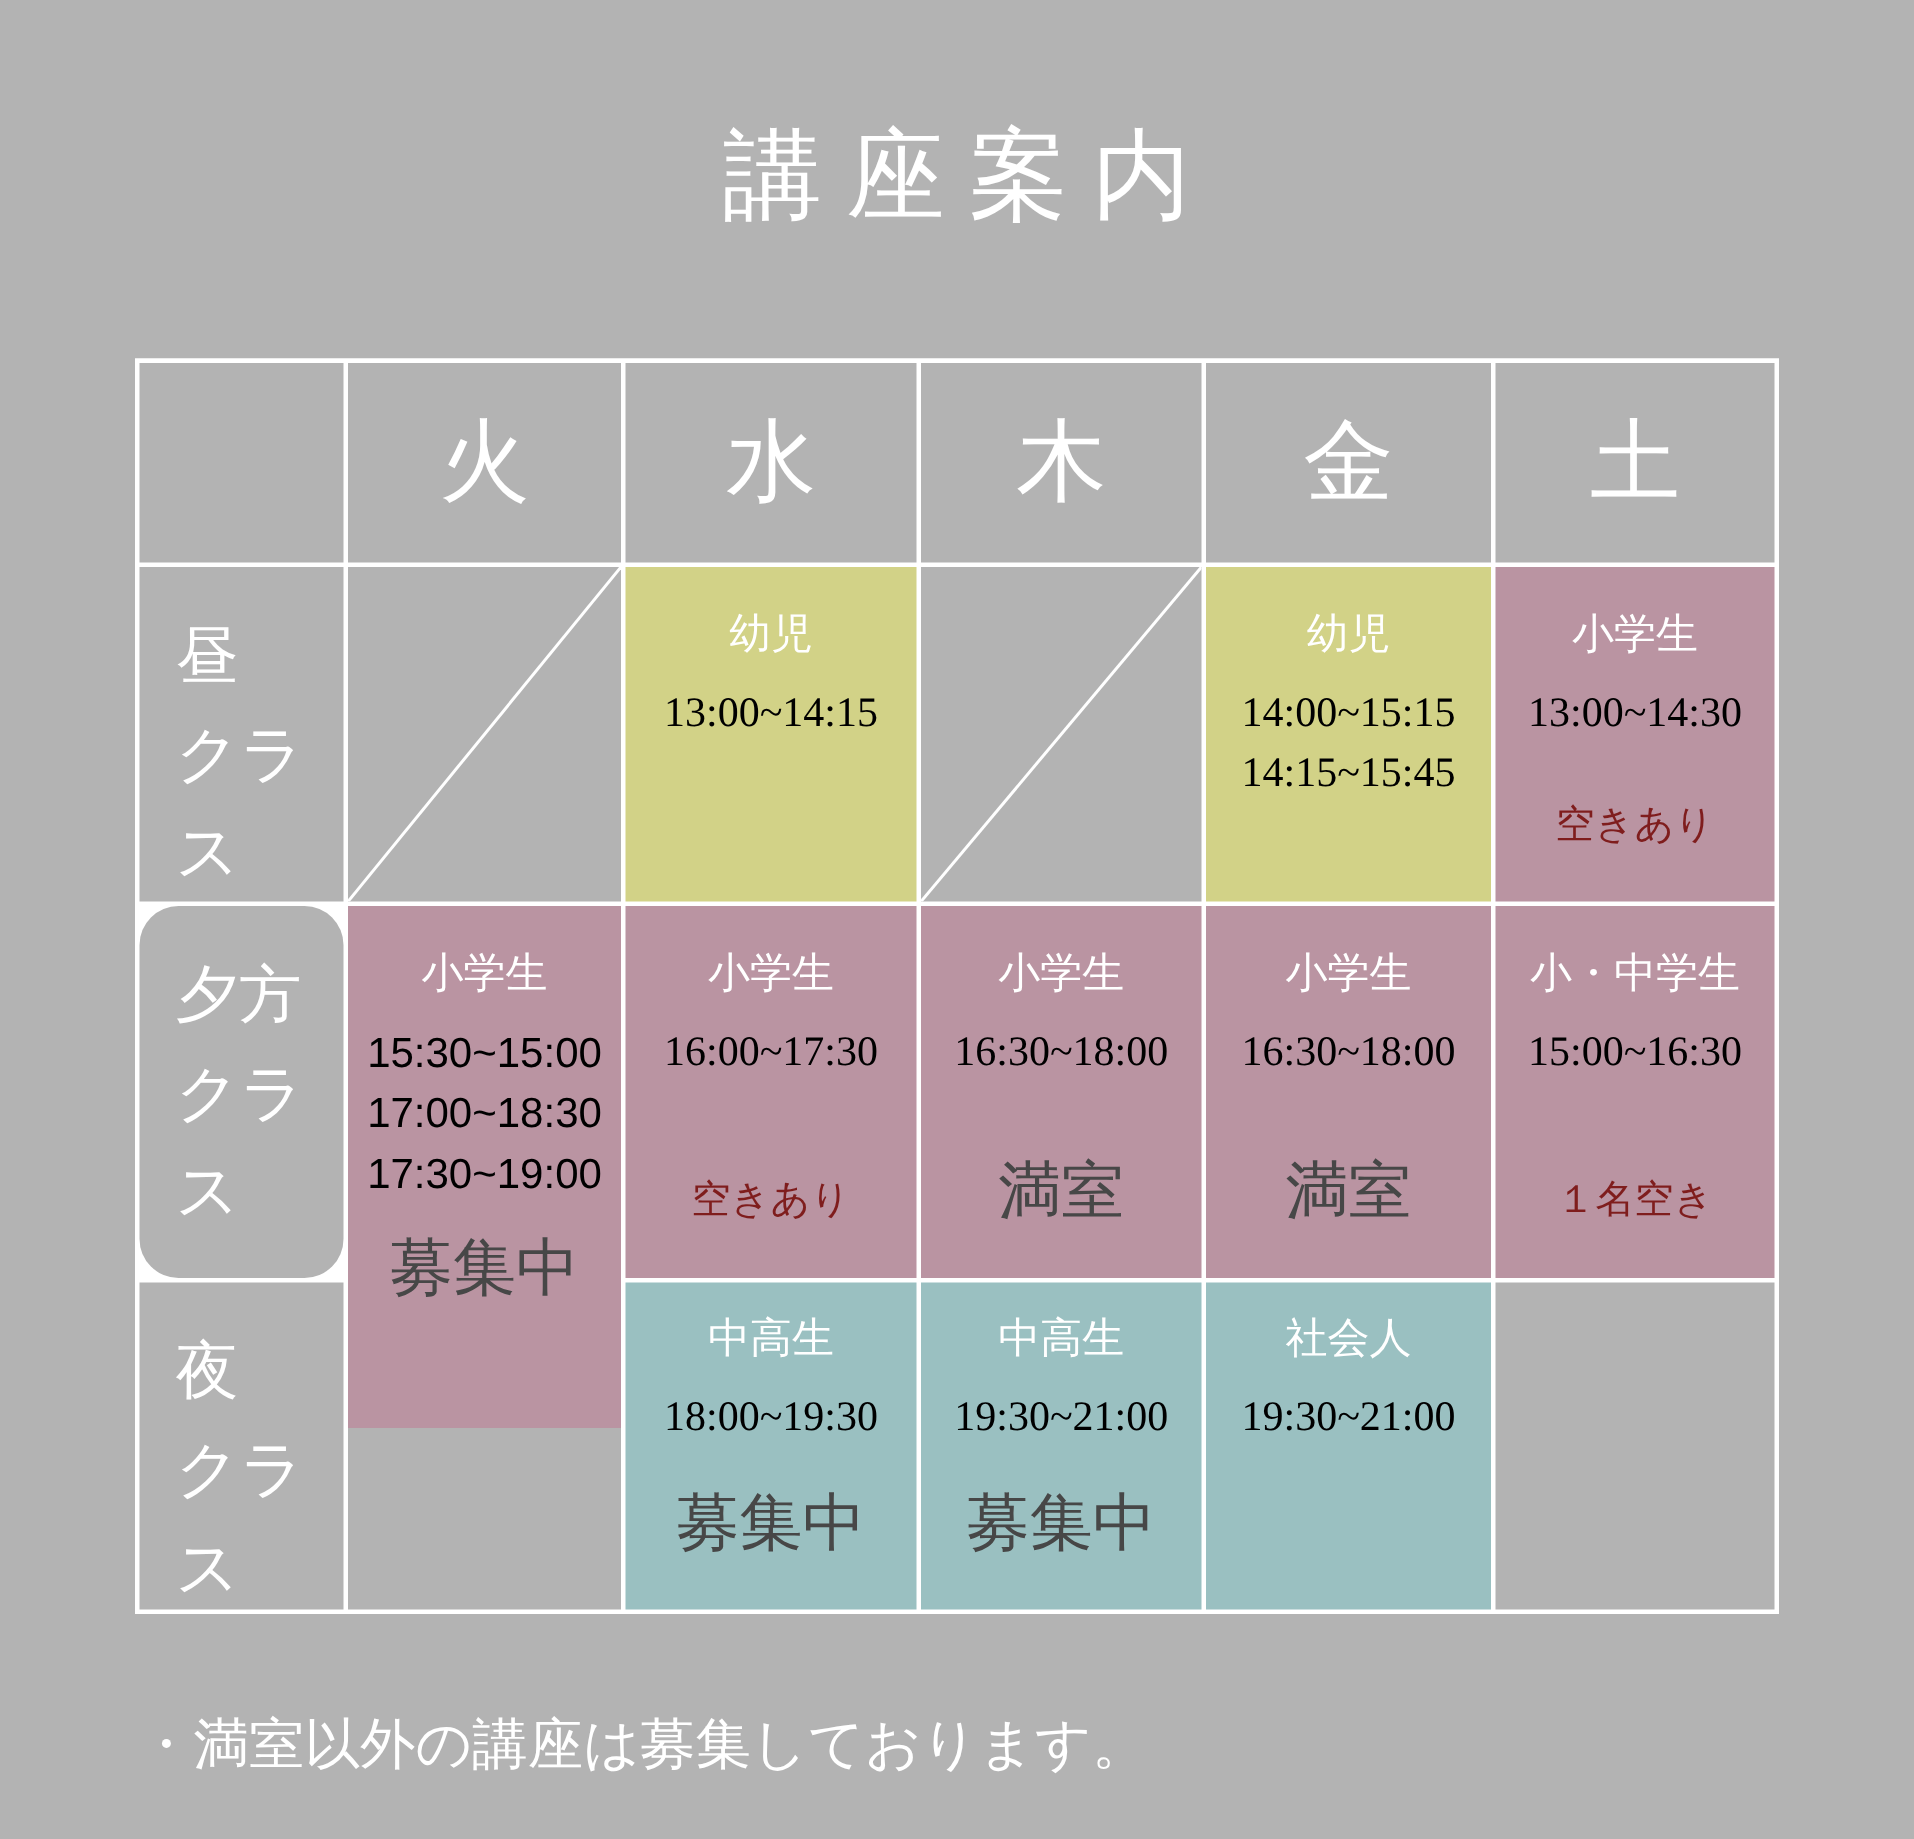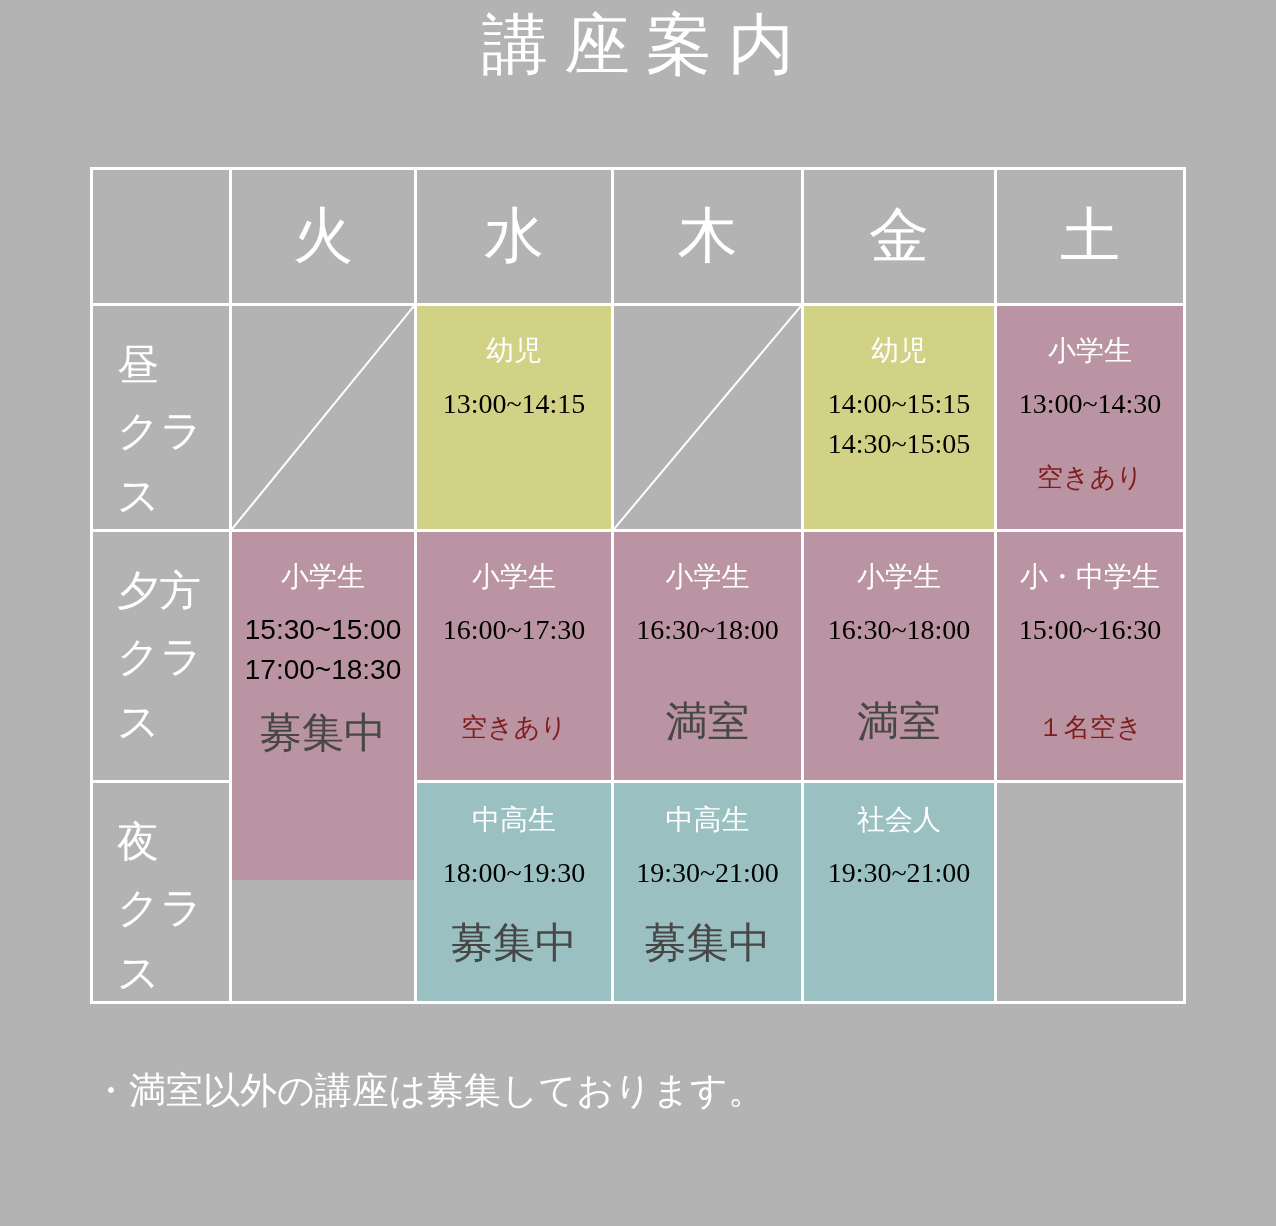--- a/index.html
+++ b/index.html
@@ -4,21 +4,21 @@
 <style>
   html,body{margin:0;padding:0;}
   .page{
     width:1276px;height:1226px;
     background:#b3b3b3;
     position:relative;
     font-family:"Liberation Sans","DejaVu Sans",sans-serif;
     overflow:hidden;
   }
   .title{
-    margin:0;
+    margin:0;padding-top:72px;
     text-align:center;
     font-size:66px;font-weight:500;
     letter-spacing:16px;text-indent:16px;
     color:#ffffff;
   }
   .schedule{
     margin:77px 0 0 90px;
     width:1096px;
     box-sizing:border-box;
     border:3px solid #ffffff;
@@ -81,21 +81,21 @@
     <div class="cell day" style="grid-column:2;grid-row:1;">火</div>
     <div class="cell day" style="grid-column:3;grid-row:1;">水</div>
     <div class="cell day" style="grid-column:4;grid-row:1;">木</div>
     <div class="cell day" style="grid-column:5;grid-row:1;">金</div>
     <div class="cell day" style="grid-column:6;grid-row:1;">土</div>
 
     <div class="cell rlabel" style="grid-column:1;grid-row:2;">
       <span>昼</span>
       <span>クラス</span>
     </div>
-    <div class="cell rlabel" style="grid-column:1;grid-row:3;">
+    <div class="cell rlabel" style="grid-column:1;grid-row:3;border-radius:26px;">
       <span>夕方</span>
       <span>クラス</span>
     </div>
     <div class="cell rlabel" style="grid-column:1;grid-row:4;">
       <span>夜</span>
       <span>クラス</span>
     </div>
 
     <div class="cell" style="grid-column:2;grid-row:2;">
       <svg class="diag-svg" viewBox="0 0 100 100" preserveAspectRatio="none">
@@ -110,36 +110,37 @@
     </div>
     <div class="cell" style="grid-column:4;grid-row:2;">
       <svg class="diag-svg" viewBox="0 0 100 100" preserveAspectRatio="none">
         <line x1="0" y1="100" x2="100" y2="0" stroke="#ffffff" stroke-width="2" vector-effect="non-scaling-stroke"></line>
       </svg>
     </div>
     <div class="cell c-yellow" style="grid-column:5;grid-row:2;">
       <div class="content">
         <div class="ct">幼児</div>
         <div class="tm">14:00~15:15</div>
-        <div class="tm">14:30~15:05</div>
+        <div class="tm">14:15~15:45</div>
       </div>
     </div>
     <div class="cell c-pink" style="grid-column:6;grid-row:2;">
       <div class="content">
         <div class="ct">小学生</div>
         <div class="tm">13:00~14:30</div>
         <div class="st-sm mt36">空きあり</div>
       </div>
     </div>
 
     <div class="cell merged" style="grid-column:2;grid-row:3 / 5;">
       <div class="pink-block">
         <div class="ct">小学生</div>
         <div class="tm">15:30~15:00</div>
         <div class="tm">17:00~18:30</div>
+        <div class="tm">17:30~19:00</div>
         <div class="st-lg mt14">募集中</div>
       </div>
     </div>
     <div class="cell c-pink" style="grid-column:3;grid-row:3;">
       <div class="content">
         <div class="ct">小学生</div>
         <div class="tm">16:00~17:30</div>
         <div class="st-sm mt60">空きあり</div>
       </div>
     </div>

